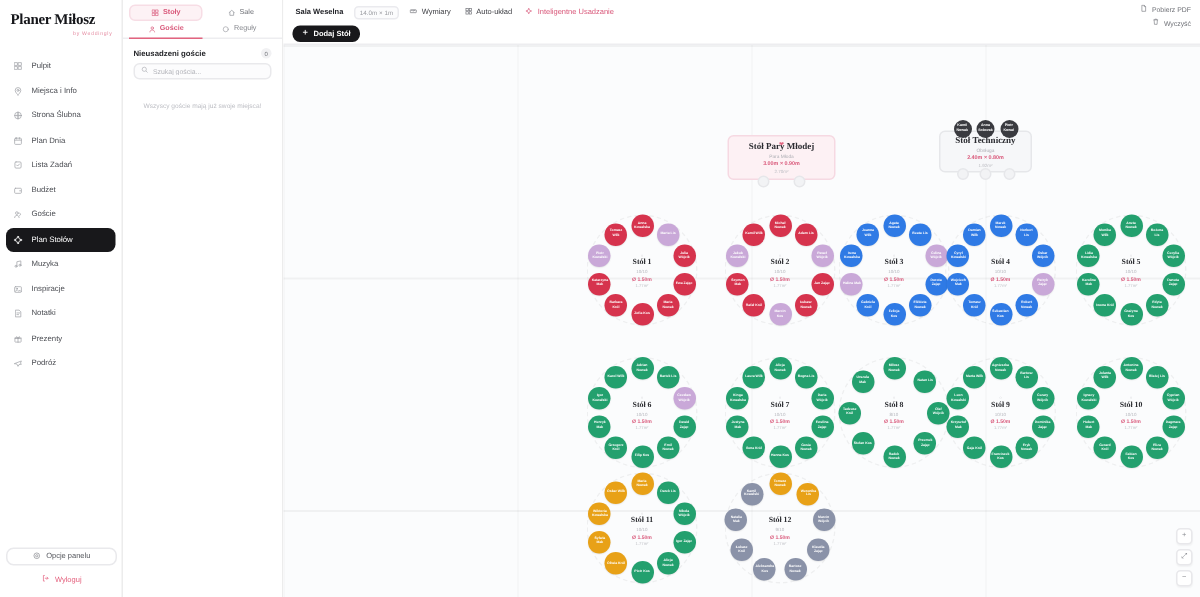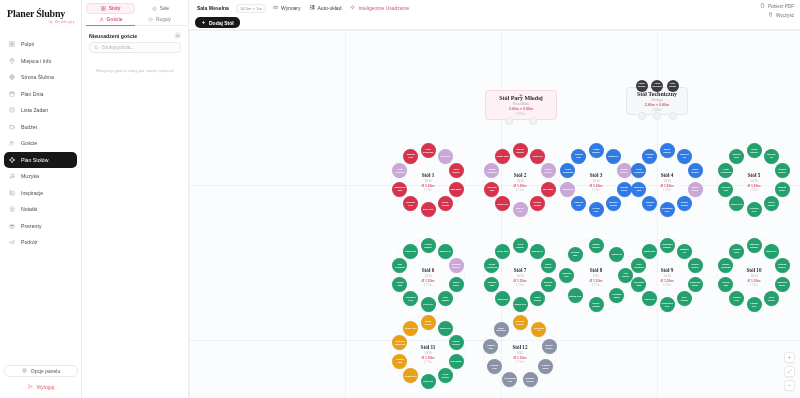--- a/index.html
+++ b/index.html
@@ -190,21 +190,21 @@
     box-shadow: 0 0.5px 1px rgba(0,0,0,0.10);
   }
 </style>
 </head>
 <body>
 
 <div class="app">
 
   <aside class="sidebar">
     <div class="logo-wrap">
-      <div class="logo-title">Planer Ślubny</div>
+      <div class="logo-title">Planer Miłosz</div>
       <div class="logo-sub">by Weddingly</div>
     </div>
     <nav class="nav" id="nav-list">
         <div class="nav-item">
           <svg class="ico" viewBox="0 0 16 16" fill="none" stroke="#8a8c92" stroke-width="1.4" stroke-linecap="round" stroke-linejoin="round">
             <rect x="2" y="2" width="5" height="5"></rect>
             <rect x="9" y="2" width="5" height="5"></rect>
             <rect x="2" y="9" width="5" height="5"></rect>
             <rect x="9" y="9" width="5" height="5"></rect>
           </svg>

